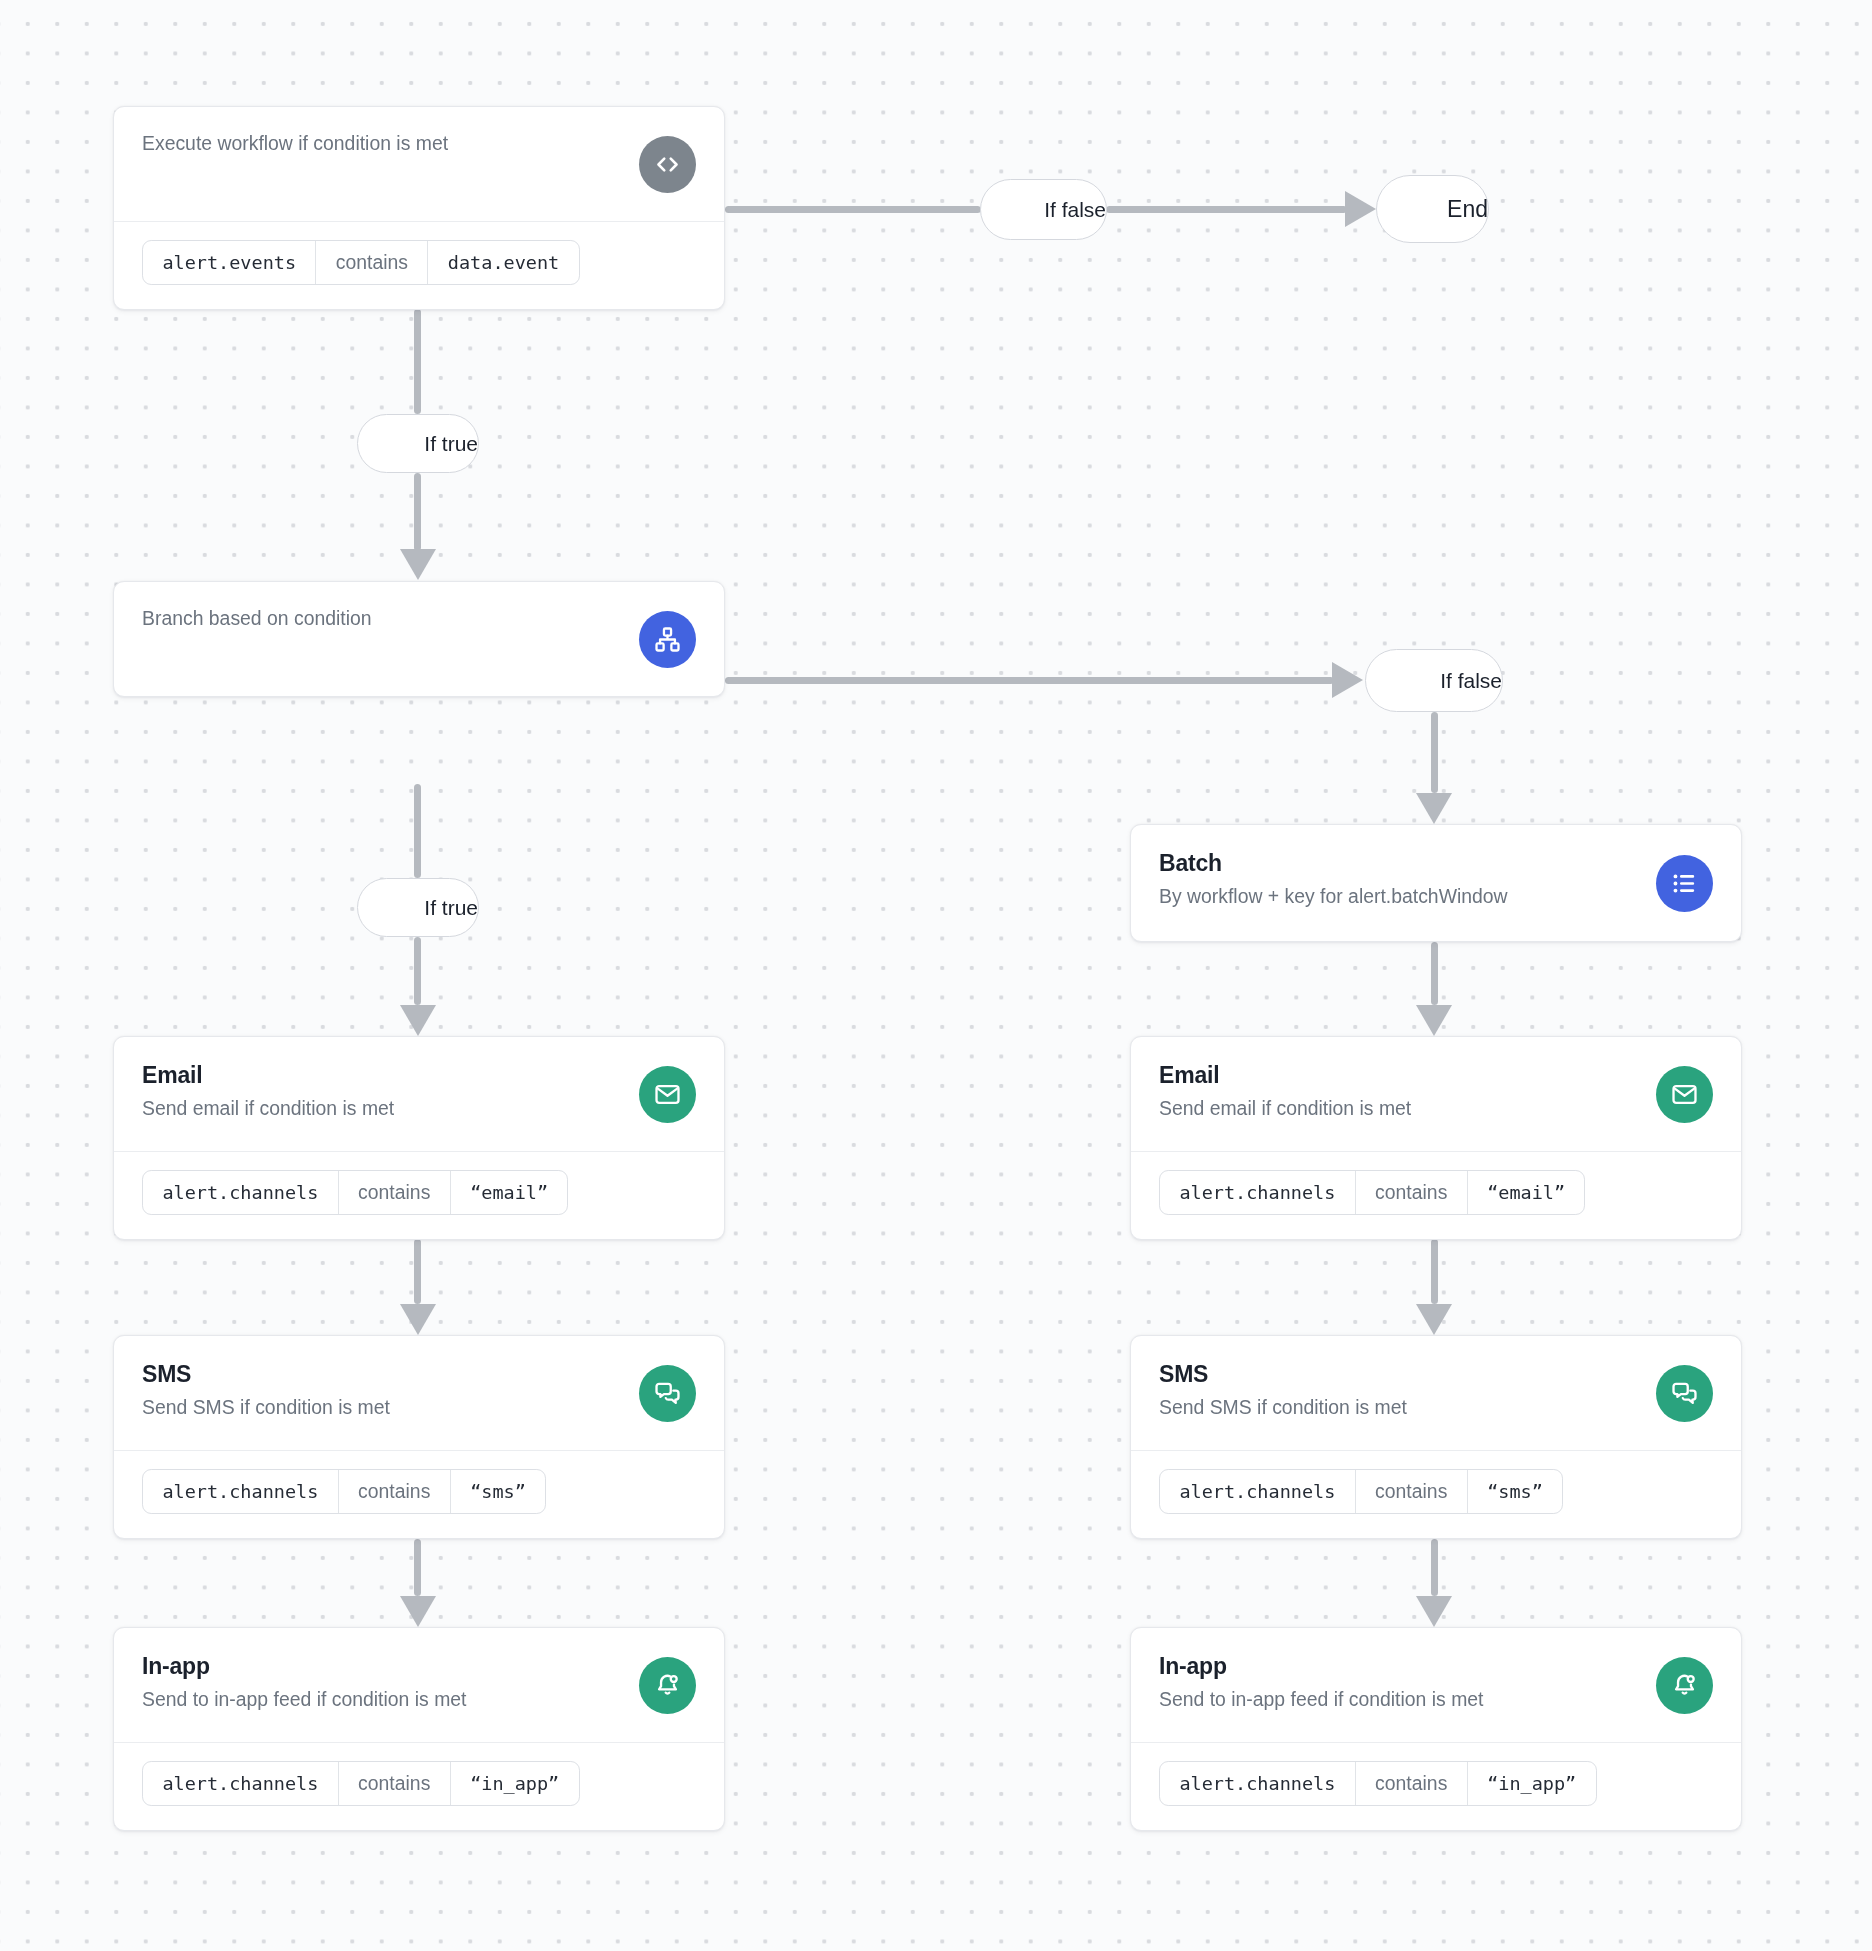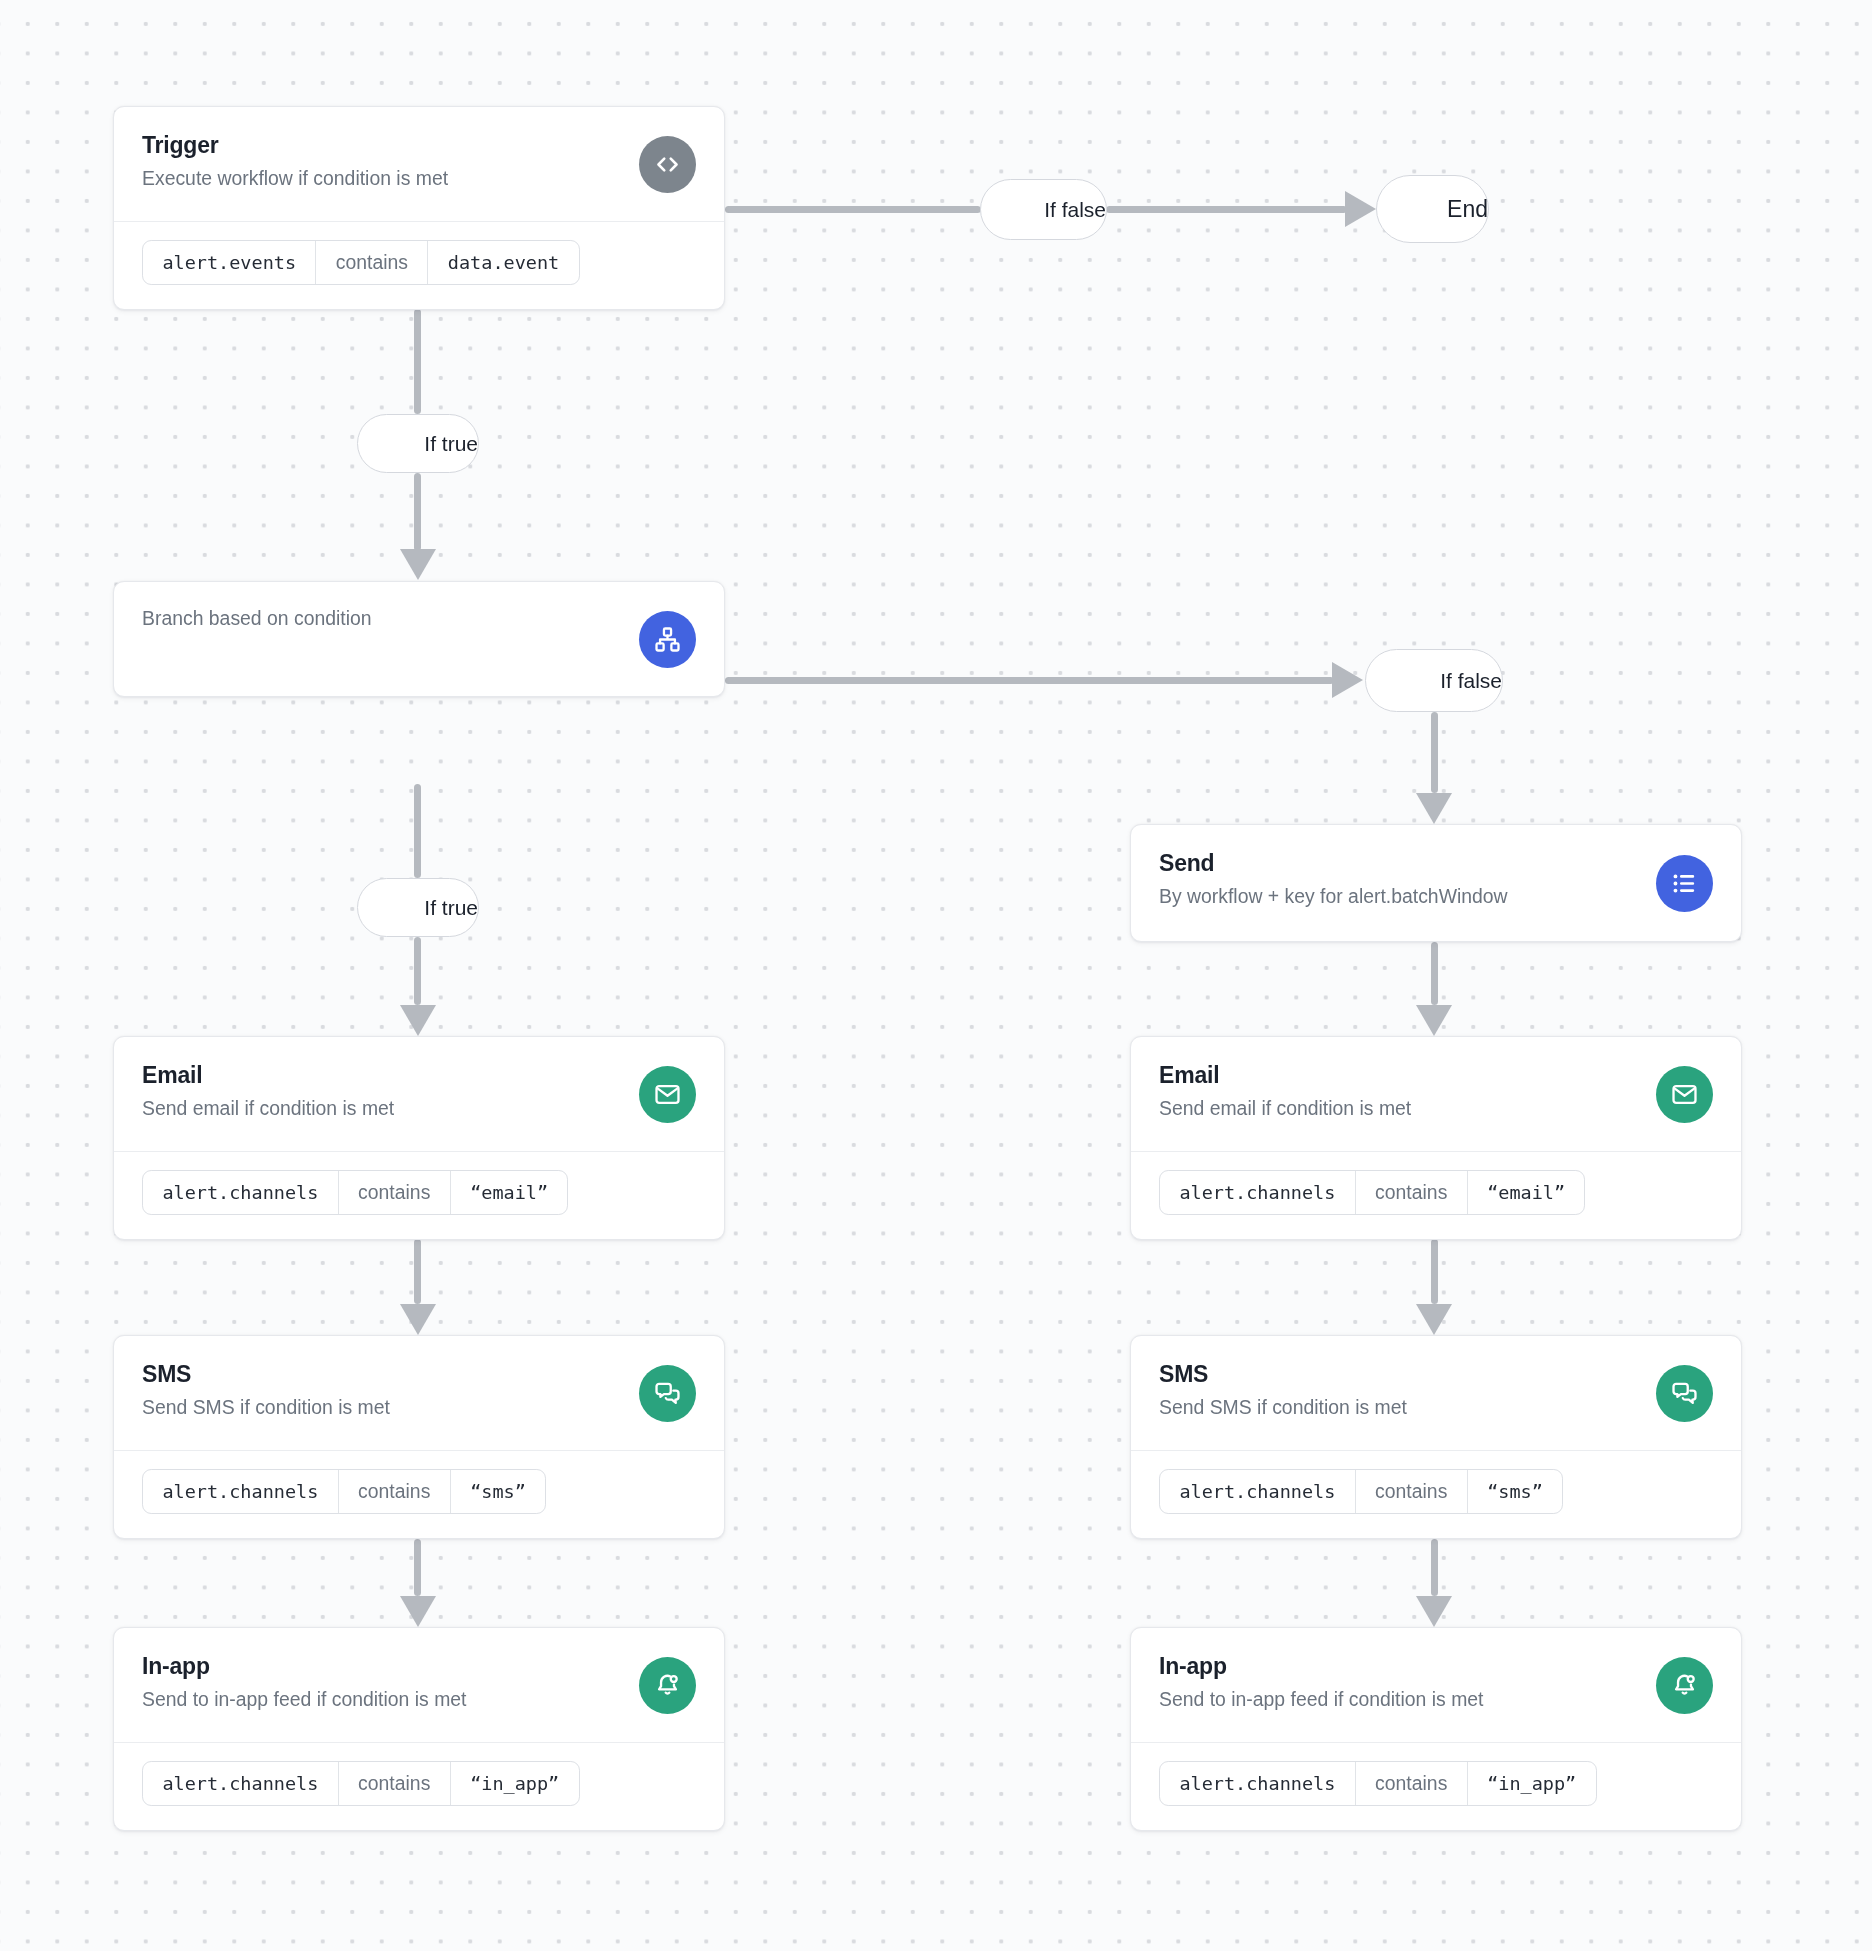--- a/index.html
+++ b/index.html
@@ -181,21 +181,20 @@
     </div>
   <div class="pill" id="pill-if-true-2">
       <span>If true</span>
     </div>
   <div class="pill" id="pill-if-false-right">
       <span>If false</span>
     </div>
 
   <div class="card" id="node-trigger">
     <div class="card-header">
-      <p class="card-title">Trigger</p>
       <p class="card-sub">Execute workflow if condition is met</p>
       <div class="icon-circle ic-gray">
         <svg viewBox="0 0 24 24" fill="none" stroke="#fff" stroke-width="2" stroke-linecap="round" stroke-linejoin="round">
           <path d="M9.5 7.5 5 12l4.5 4.5"></path>
             <path d="M14.5 7.5 19 12l-4.5 4.5"></path>
         </svg>
       </div>
     </div>
     <div class="card-cond">
       <div class="cond">
@@ -215,21 +214,21 @@
           <rect x="3.5" y="15" width="5.5" height="5.5" rx="1"></rect>
           <rect x="15" y="15" width="5.5" height="5.5" rx="1"></rect>
           <path d="M12 9v3M6.25 12h11.5M6.25 12v3M17.75 12v3"></path>
         </svg>
       </div>
     </div>
   </div>
 
   <div class="card" id="node-batch">
     <div class="card-header">
-      <p class="card-title">Send</p>
+      <p class="card-title">Batch</p>
       <p class="card-sub">By workflow + key for alert.batchWindow</p>
       <div class="icon-circle ic-blue">
         <svg viewBox="0 0 24 24" fill="none" stroke="#fff" stroke-width="2" stroke-linecap="round">
           <path d="M9.5 6.5h9M9.5 12h9M9.5 17.5h9"></path>
           <path d="M5 6.5h.01M5 12h.01M5 17.5h.01" stroke-width="3"></path>
         </svg>
       </div>
     </div>
   </div>
 

